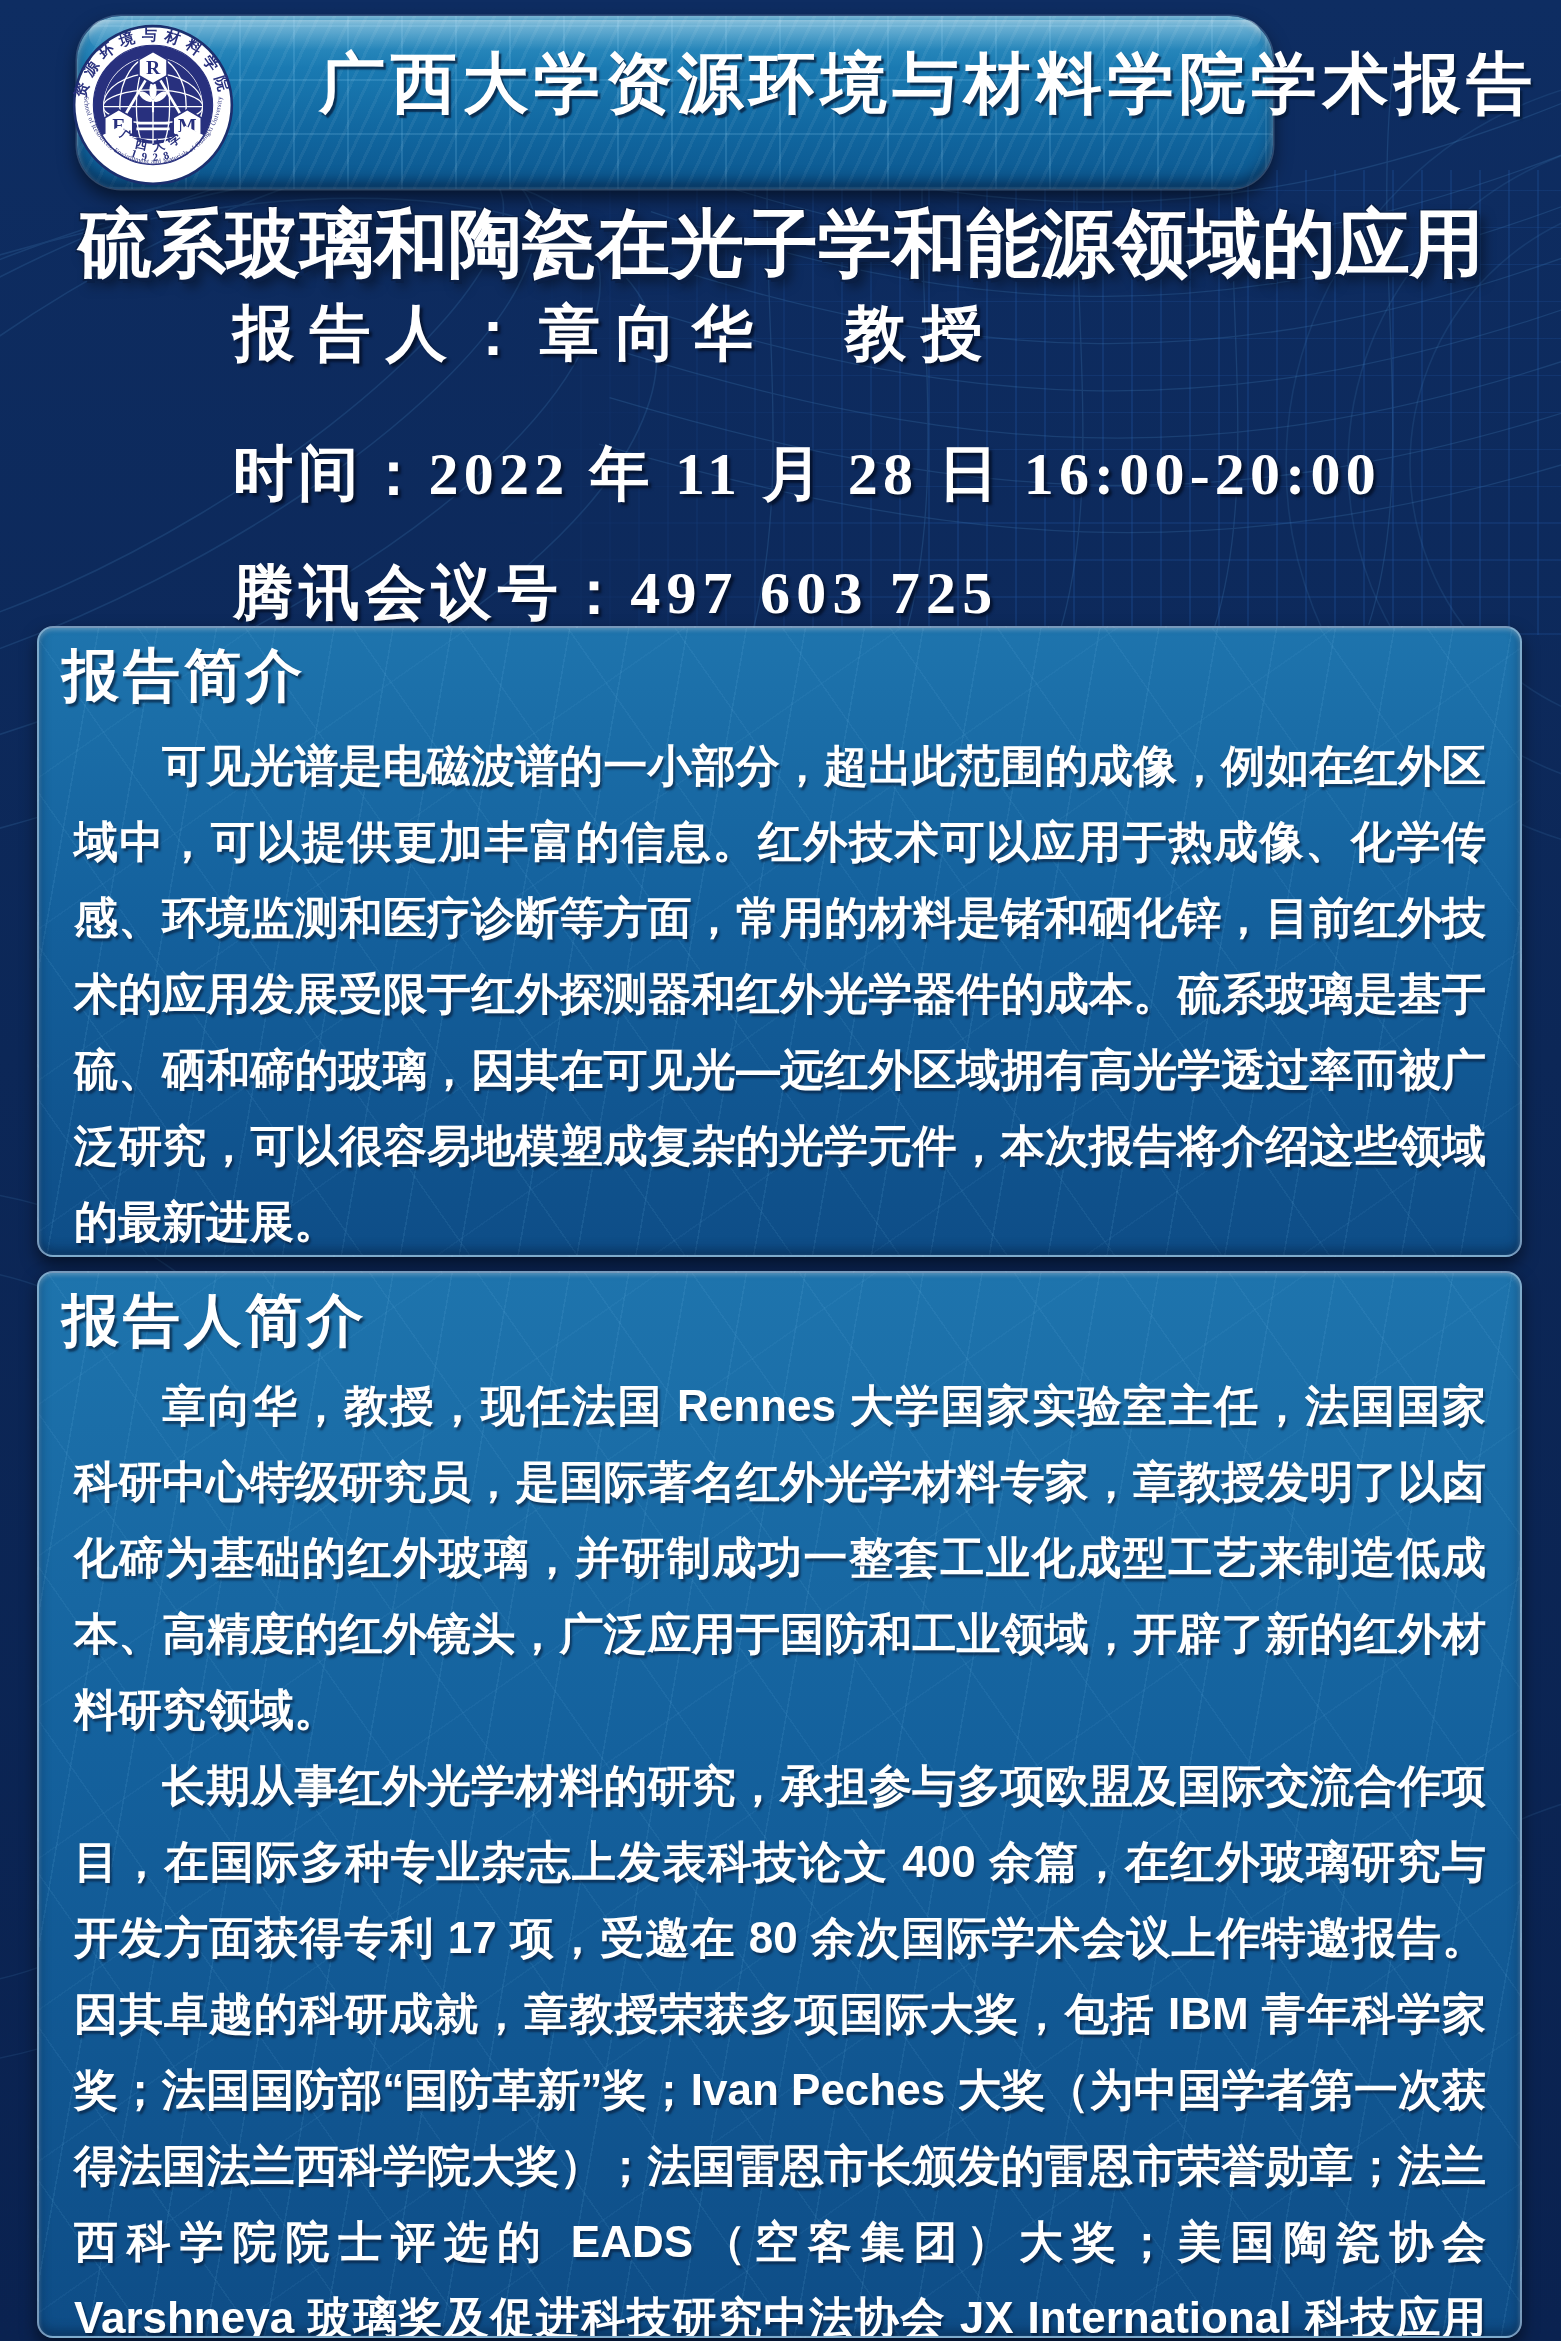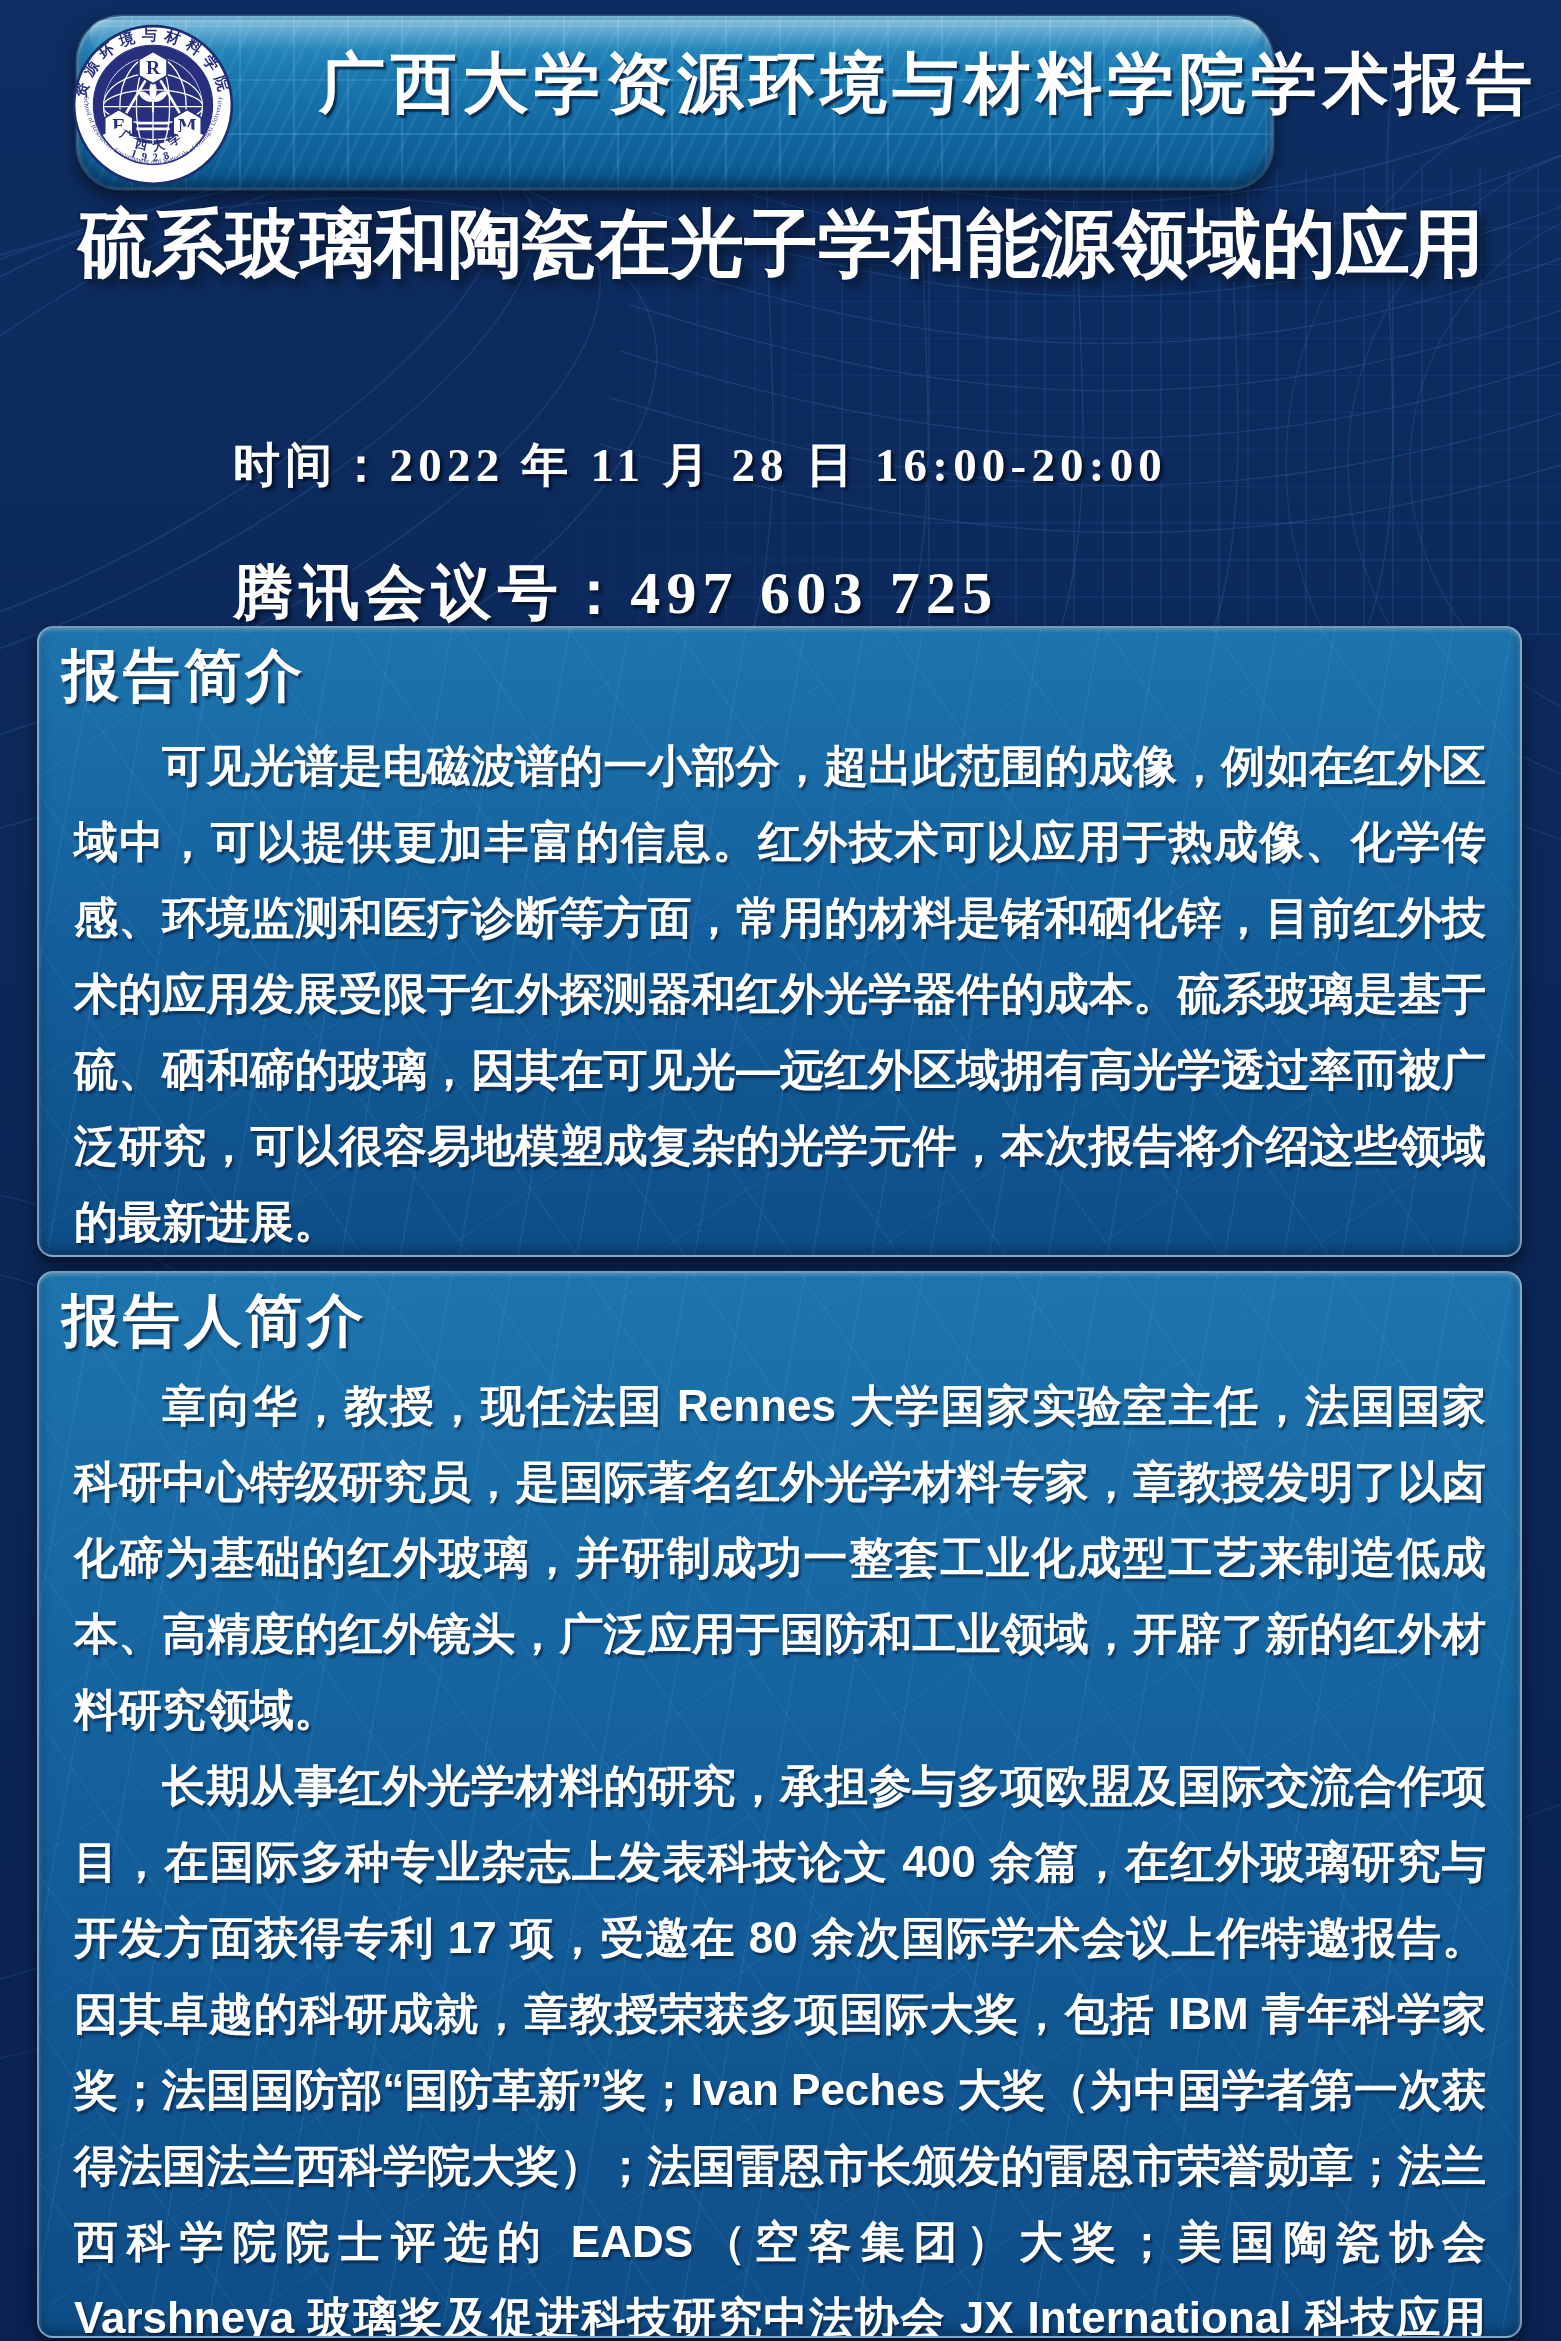--- a/index.html
+++ b/index.html
@@ -55,21 +55,21 @@
     text-shadow:-1.5px -1.5px 0 #0a1f45, 1.5px -1.5px 0 #0a1f45, -1.5px 1.5px 0 #0a1f45,
                  3.1px 3.6px 0 #0a1f45, 6.2px 7.2px 11.4px rgba(0,0,0,.5);
     white-space:nowrap;
   }
   .info{
     position:absolute;left:233px;white-space:nowrap;
     font-family:"Liberation Serif",serif;font-weight:700;color:#fff;
     text-shadow:3.1px 3.1px 2.6px rgba(3,15,40,.85);
   }
   .info-speaker{top:293px;font-size:61px;letter-spacing:15.5px;}
-  .info-time{top:434px;font-size:47px;letter-spacing:5.2px;}
+  .info-time{top:434px;font-size:60px;letter-spacing:5.2px;}
   .info-meeting{top:553px;font-size:60px;letter-spacing:6.2px;}
   
   .panel{
     position:absolute;left:37px;width:1481px;overflow:hidden;
     border-radius:16px;border:2.6px solid rgba(205,216,230,.55);
     background:
       repeating-linear-gradient(100deg, rgba(120,195,240,.10) 0 1.5px, transparent 1.5px 58px),
       repeating-linear-gradient(55deg,  rgba(120,195,240,.08) 0 1.5px, transparent 1.5px 88px),
       repeating-linear-gradient(-35deg, rgba(120,195,240,.06) 0 1.5px, transparent 1.5px 124px),
       linear-gradient(180deg,#1e74ad 0%,#14619d 45%,#0e4d87 100%);
@@ -190,20 +190,21 @@
     <text font-size="29" font-weight="bold" fill="#28307e" letter-spacing="13" text-anchor="middle">
       <textPath href="#arcTop" startOffset="50%">资源环境与材料学院</textPath>
     </text>
     <text font-size="13" fill="#28307e" letter-spacing="0.5" text-anchor="middle">
       <textPath href="#arcBottomEn" startOffset="50%">School of Resources, Environment and Materials of Guangxi University</textPath>
     </text>
   </svg>
 
   <h1 class="main-title">硫系玻璃和陶瓷在光子学和能源领域的应用</h1>
 
+  <div class="info info-speaker">报告人：章向华　教授</div>
   <div class="info info-time">时间：2022 年 11 月 28 日 16:00-20:00</div>
   <div class="info info-meeting">腾讯会议号：497 603 725</div>
 
   <section class="panel panel1">
     <h2>报告简介</h2>
     <div class="panel-body">
       <p>可见光谱是电磁波谱的一小部分，超出此范围的成像，例如在红外区域中，可以提供更加丰富的信息。红外技术可以应用于热成像、化学传感、环境监测和医疗诊断等方面，常用的材料是锗和硒化锌，目前红外技术的应用发展受限于红外探测器和红外光学器件的成本。硫系玻璃是基于硫、硒和碲的玻璃，因其在可见光—远红外区域拥有高光学透过率而被广泛研究，可以很容易地模塑成复杂的光学元件，本次报告将介绍这些领域的最新进展。</p>
     </div>
   </section>
 

